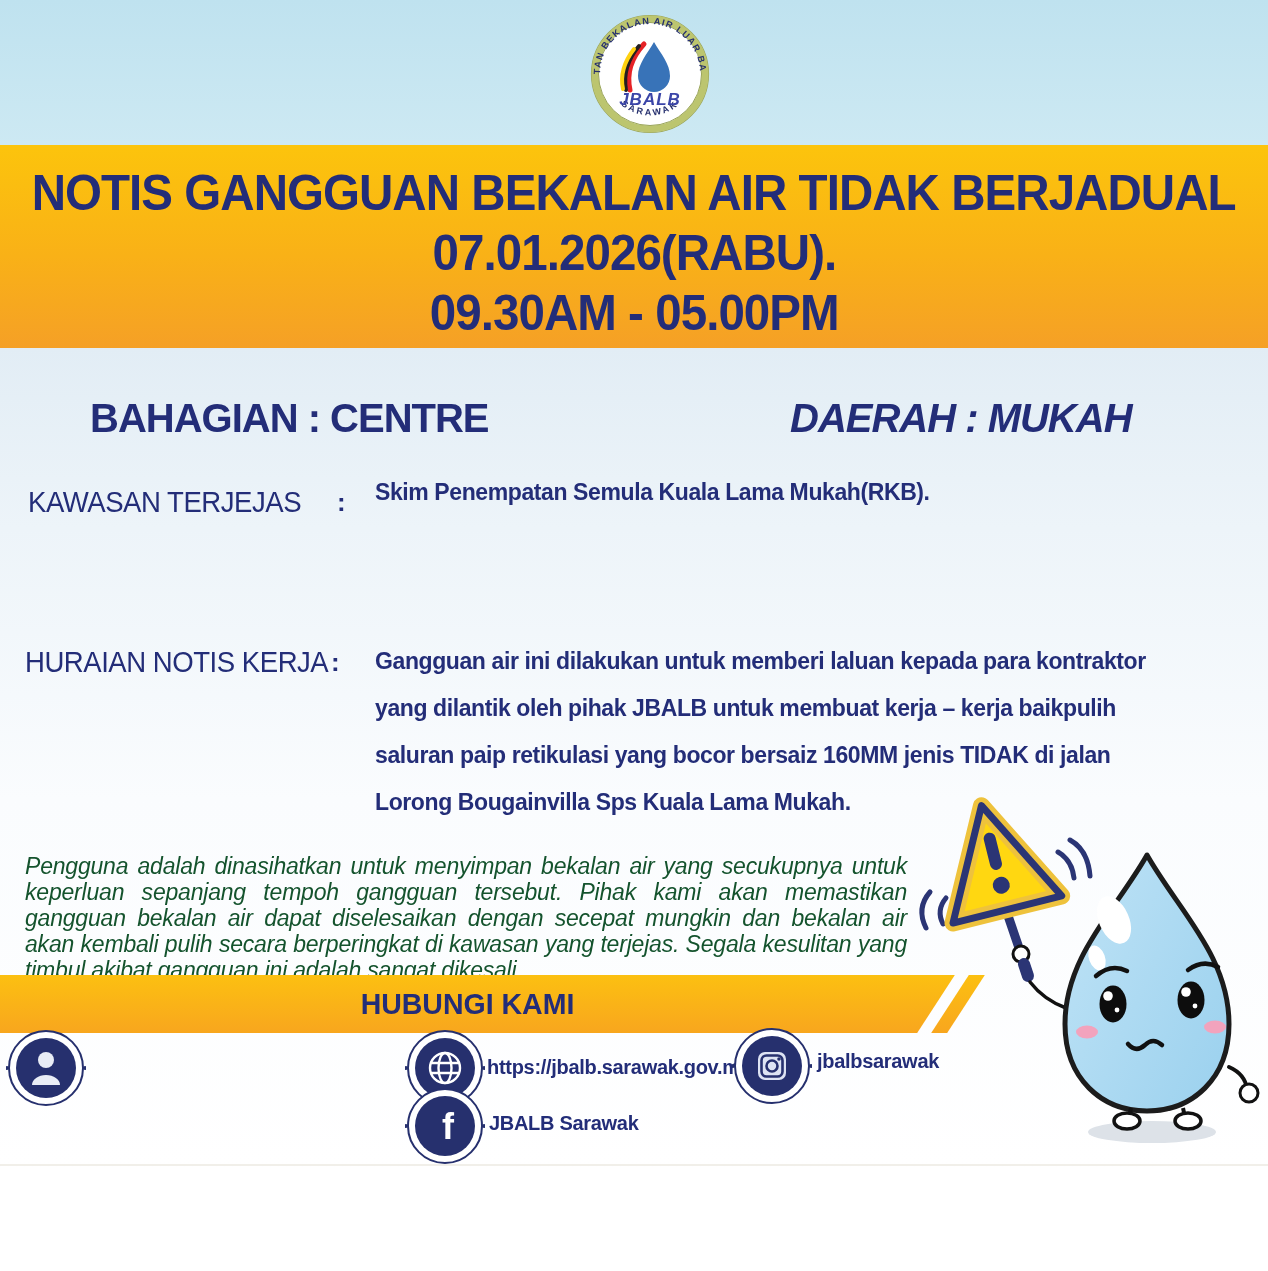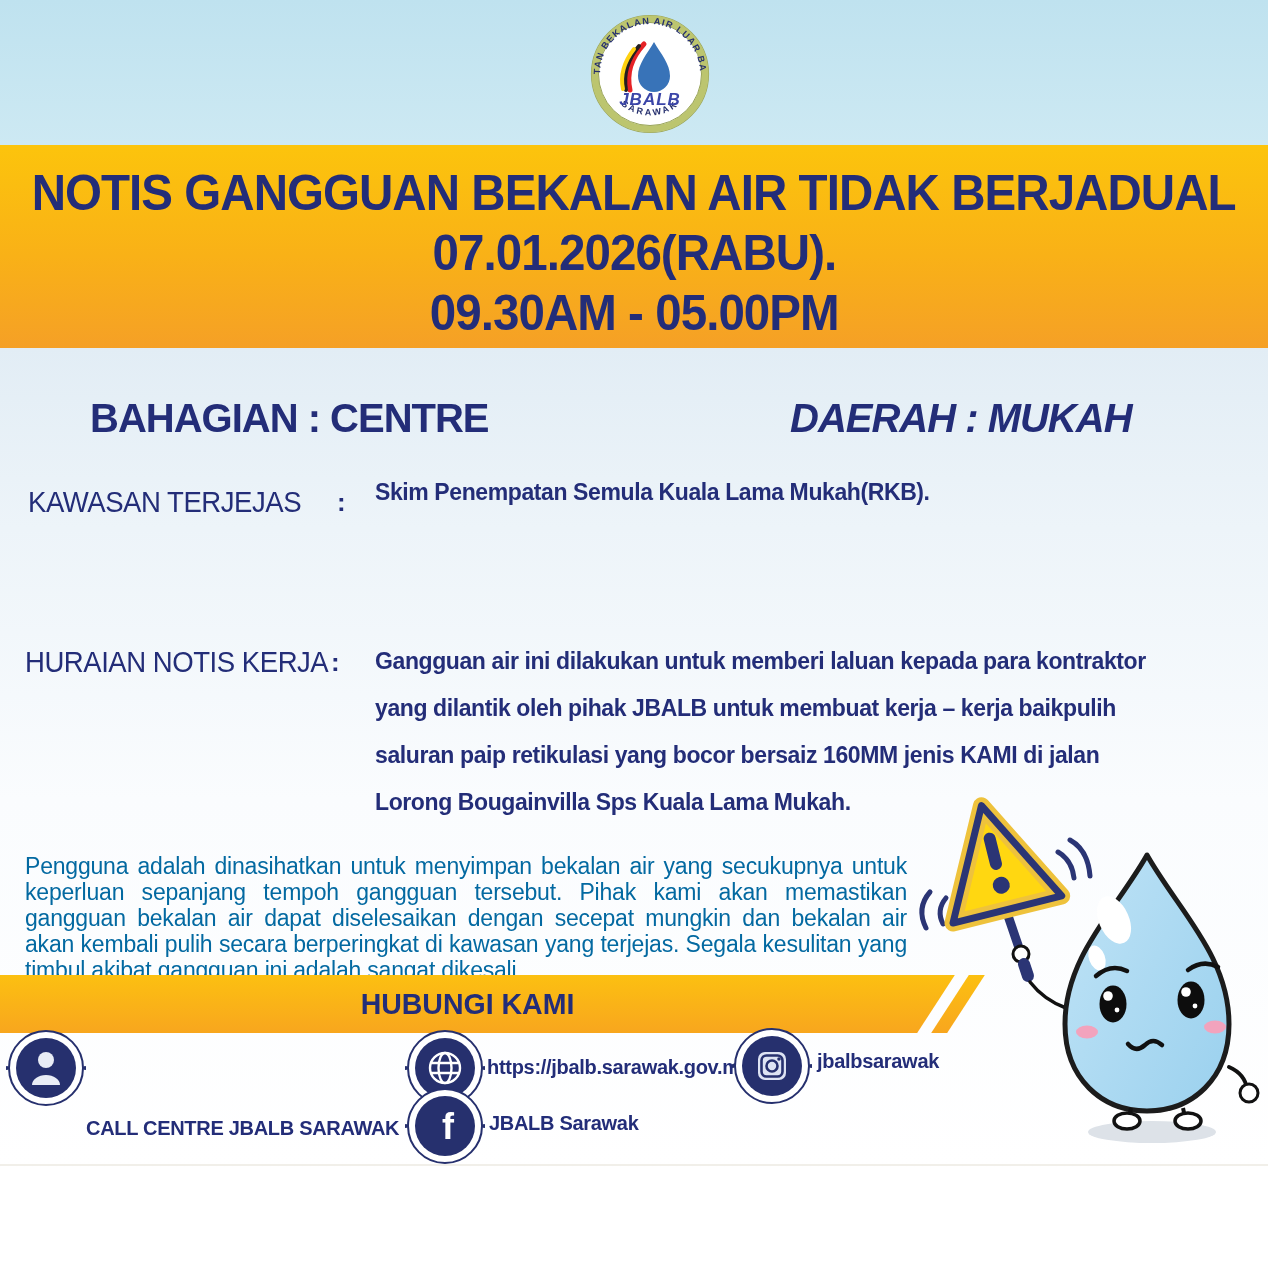--- a/index.html
+++ b/index.html
@@ -23,22 +23,22 @@
   .infobg{left:0;top:348px;width:1268px;height:820px;
           background:linear-gradient(180deg,#e2edf5 0%,#edf4f9 22%,#fafcfe 55%,#ffffff 100%);}
 
   .region-row{font-weight:bold;font-size:40px;letter-spacing:-1px;white-space:nowrap;}
   .sec-label{font-weight:normal;font-size:29px;letter-spacing:-.5px;white-space:nowrap;}
   .sec-colon{font-weight:bold;font-size:26px;}
   .sec-value{font-weight:bold;font-size:23px;letter-spacing:-.4px;white-space:nowrap;}
   .hlines{line-height:47px;}
   .hlines div{white-space:nowrap;}
 
-  .disclaimer{left:25px;top:853px;width:882px;font-size:23px;line-height:26px;
-              color:#0369a1;text-align:justify;letter-spacing:-.2px;}
+  .disclaimer{left:25px;top:853px;width:882px;font-style:italic;font-size:23px;line-height:26px;
+              color:#14532d;text-align:justify;letter-spacing:-.2px;}
 
   
   .cbar{left:0;top:975px;width:935px;height:58px;
         background:linear-gradient(180deg,#fcc011 0%,#f8a61e 100%);
         -webkit-clip-path:polygon(0 0,935px 0,895px 58px,0 58px);
         clip-path:polygon(0 0,935px 0,895px 58px,0 58px);
         text-align:center;line-height:58px;font-weight:bold;font-size:30px;}
   .stripe{top:975px;height:58px;background:linear-gradient(180deg,#fcc011 0%,#f8a61e 100%);transform:skewX(-33deg);}
   .s1{left:912px;width:24px;}
   .s2{left:950px;width:16px;}
@@ -125,21 +125,21 @@
   <div class="abs sec-colon" style="left:337px;top:487px;">:</div>
   <div class="abs sec-value" style="left:375px;top:479px;">Skim Penempatan Semula Kuala Lama Mukah(RKB).</div>
 
   <div class="abs sec-label" style="left:25px;top:646px;">
     <span class="cx">HURAIAN NOTIS KERJA</span>
   </div>
   <div class="abs sec-colon" style="left:331px;top:647px;">:</div>
   <div class="abs sec-value hlines" style="left:375px;top:638px;">
     <div>Gangguan air ini dilakukan untuk memberi laluan kepada para kontraktor</div>
     <div>yang dilantik oleh pihak JBALB untuk membuat kerja – kerja baikpulih</div>
-    <div>saluran paip retikulasi yang bocor bersaiz 160MM jenis KAMI di jalan</div>
+    <div>saluran paip retikulasi yang bocor bersaiz 160MM jenis TIDAK di jalan</div>
     <div>Lorong Bougainvilla Sps Kuala Lama Mukah.</div>
   </div>
 
   <div class="abs disclaimer">Pengguna adalah dinasihatkan untuk menyimpan bekalan air yang secukupnya untuk keperluan sepanjang tempoh gangguan tersebut. Pihak kami akan memastikan gangguan bekalan air dapat diselesaikan dengan secepat mungkin dan bekalan air akan kembali pulih secara berperingkat di kawasan yang terjejas. Segala kesulitan yang timbul akibat gangguan ini adalah sangat dikesali.</div>
 
   <div class="abs cbar">
     <span class="cxc">HUBUNGI KAMI</span>
   </div>
   <div class="abs stripe s1 dec"></div>
   <div class="abs stripe s2 dec"></div>
@@ -147,21 +147,20 @@
   <svg class="abs" style="left:6px;top:1028px;" width="80" height="80" viewBox="-40 -40 80 80">
     <circle r="37" fill="#ffffff" stroke="#26306e" stroke-width="2"></circle>
     <circle cx="-39" r="2" fill="#26306e"></circle>
       <circle cx="39" r="2" fill="#26306e"></circle>
     <circle r="30" fill="#26306e"></circle>
     <circle cy="-8" r="8" fill="#e9edf6"></circle>
     <path d="M-14,17 a14,10 0 0 1 28,0 z" fill="#e9edf6"></path>
   </svg>
 
   <div class="abs contact-text call-block">
-    <div>CALL CENTRE JBALB SARAWAK</div>
   </div>
 
   <svg class="abs" style="left:405px;top:1028px;" width="80" height="80" viewBox="-40 -40 80 80">
     <circle r="37" fill="#ffffff" stroke="#26306e" stroke-width="2"></circle>
     <circle cx="-39" r="2" fill="#26306e"></circle>
       <circle cx="39" r="2" fill="#26306e"></circle>
     <circle r="30" fill="#26306e"></circle>
     <g fill="none" stroke="#ffffff" stroke-width="2.4">
       <circle r="15"></circle>
       <ellipse rx="6.5" ry="15"></ellipse>

